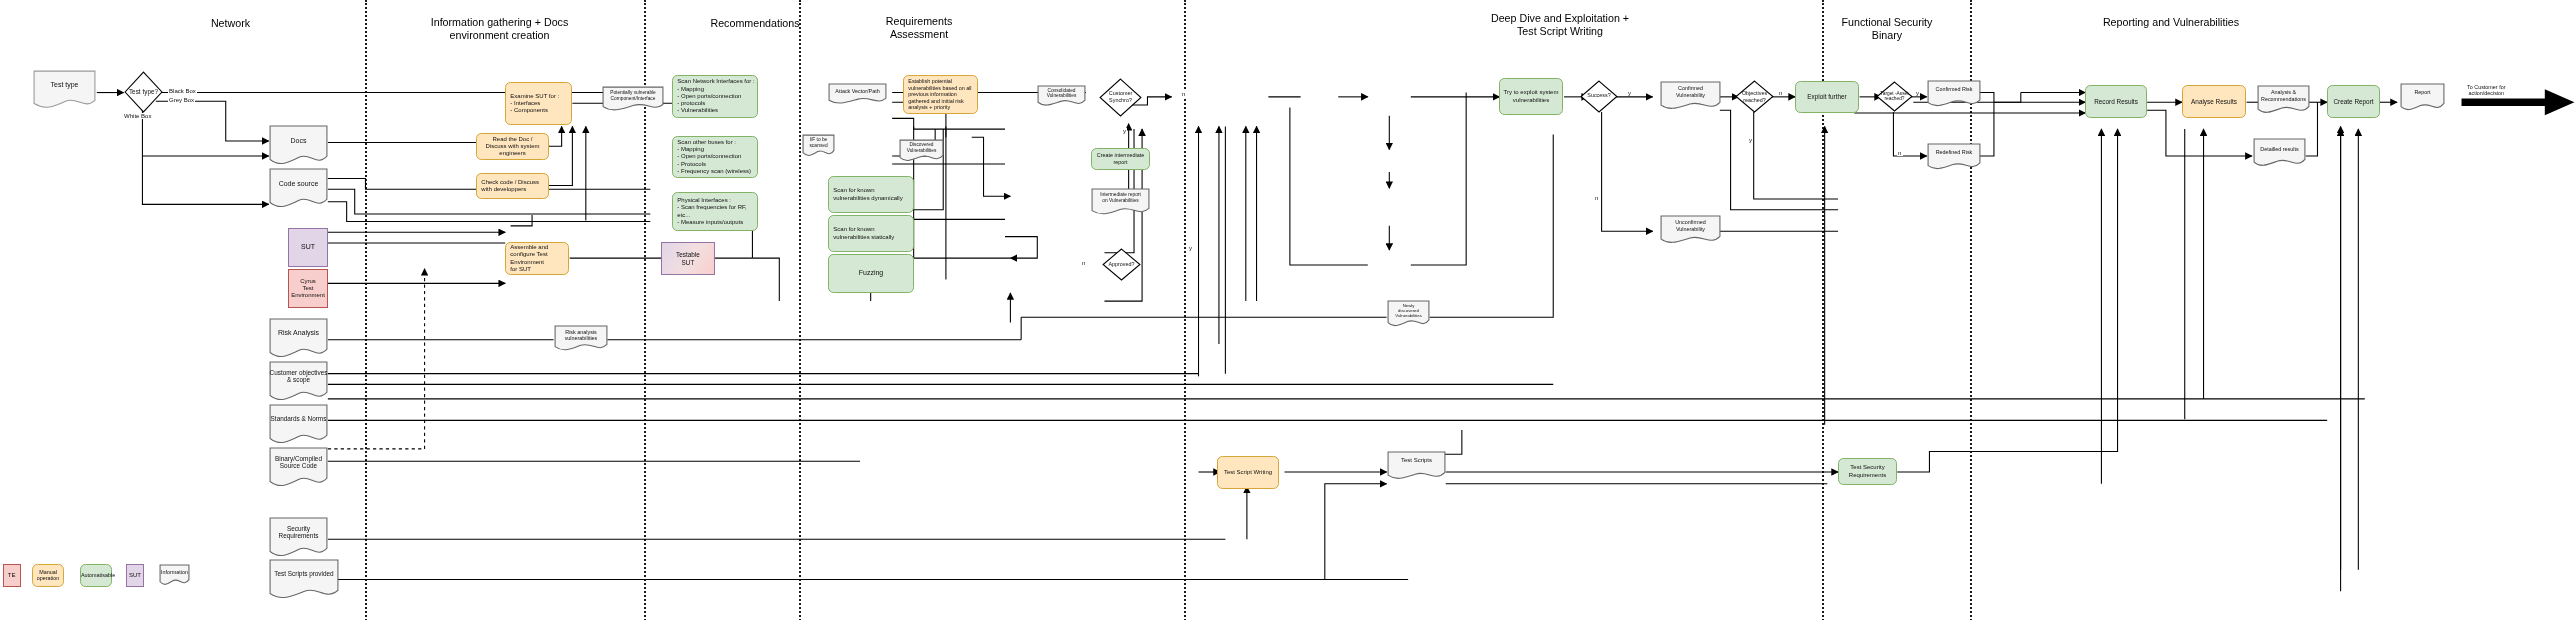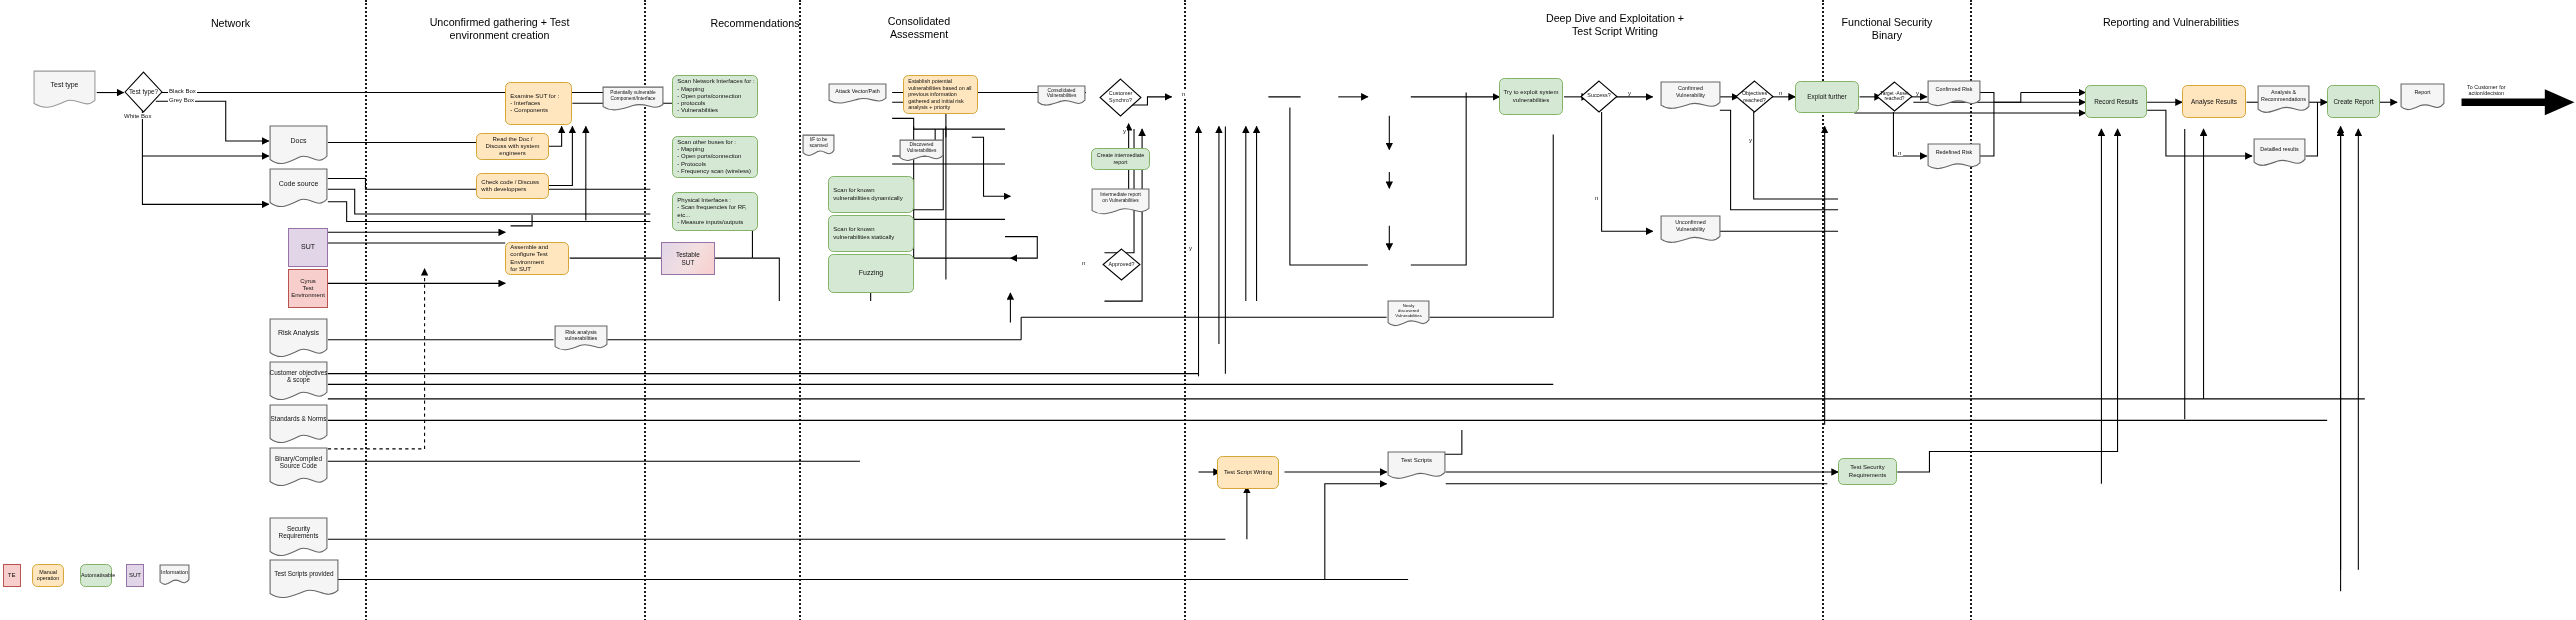--- a/index.html
+++ b/index.html
@@ -66,24 +66,24 @@
 <div id="canvas">
 
   <div class="lane-divider" style="left:365px;height:621px;"></div>
   <div class="lane-divider" style="left:644px;height:621px;"></div>
   <div class="lane-divider" style="left:799px;height:621px;"></div>
   <div class="lane-divider" style="left:1184px;height:621px;"></div>
   <div class="lane-divider" style="left:1822px;height:621px;"></div>
   <div class="lane-divider" style="left:1970px;height:621px;"></div>
 
   <div class="swimlane-title" style="left:177px;top:17px;width:107px;">Network</div>
-  <div class="swimlane-title" style="left:408px;top:16px;width:183px;">Unconfirmed gathering + Test environment creation</div>
+  <div class="swimlane-title" style="left:408px;top:16px;width:183px;">Information gathering + Docs environment creation</div>
   <div class="swimlane-title" style="left:680px;top:17px;width:150px;">Recommendations</div>
-  <div class="swimlane-title" style="left:860px;top:15px;width:118px;">Consolidated Assessment</div>
-  <div class="swimlane-title" style="left:1545px;top:12px;width:140px;">Deep Dive and Exploitation + Test Script Writing</div>
+  <div class="swimlane-title" style="left:860px;top:15px;width:118px;">Requirements Assessment</div>
+  <div class="swimlane-title" style="left:1490px;top:12px;width:140px;">Deep Dive and Exploitation + Test Script Writing</div>
   <div class="swimlane-title" style="left:1825px;top:16px;width:124px;">Functional Security Binary</div>
   <div class="swimlane-title" style="left:2101px;top:16px;width:140px;">Reporting and Vulnerabilities</div>
 
   <svg id="wires" viewBox="0 0 4793 1155">
     <defs>
       <marker id="ah" viewBox="0 0 10 10" refX="9" refY="5" markerWidth="7" markerHeight="7" orient="auto-start-reverse">
         <path d="M 0 0 L 10 5 L 0 10 z" fill="#000"></path>
       </marker>
       <marker id="ahbig" viewBox="0 0 10 10" refX="9" refY="5" markerWidth="5" markerHeight="5" orient="auto-start-reverse">
         <path d="M 0 0 L 10 5 L 0 10 z" fill="#000"></path>

